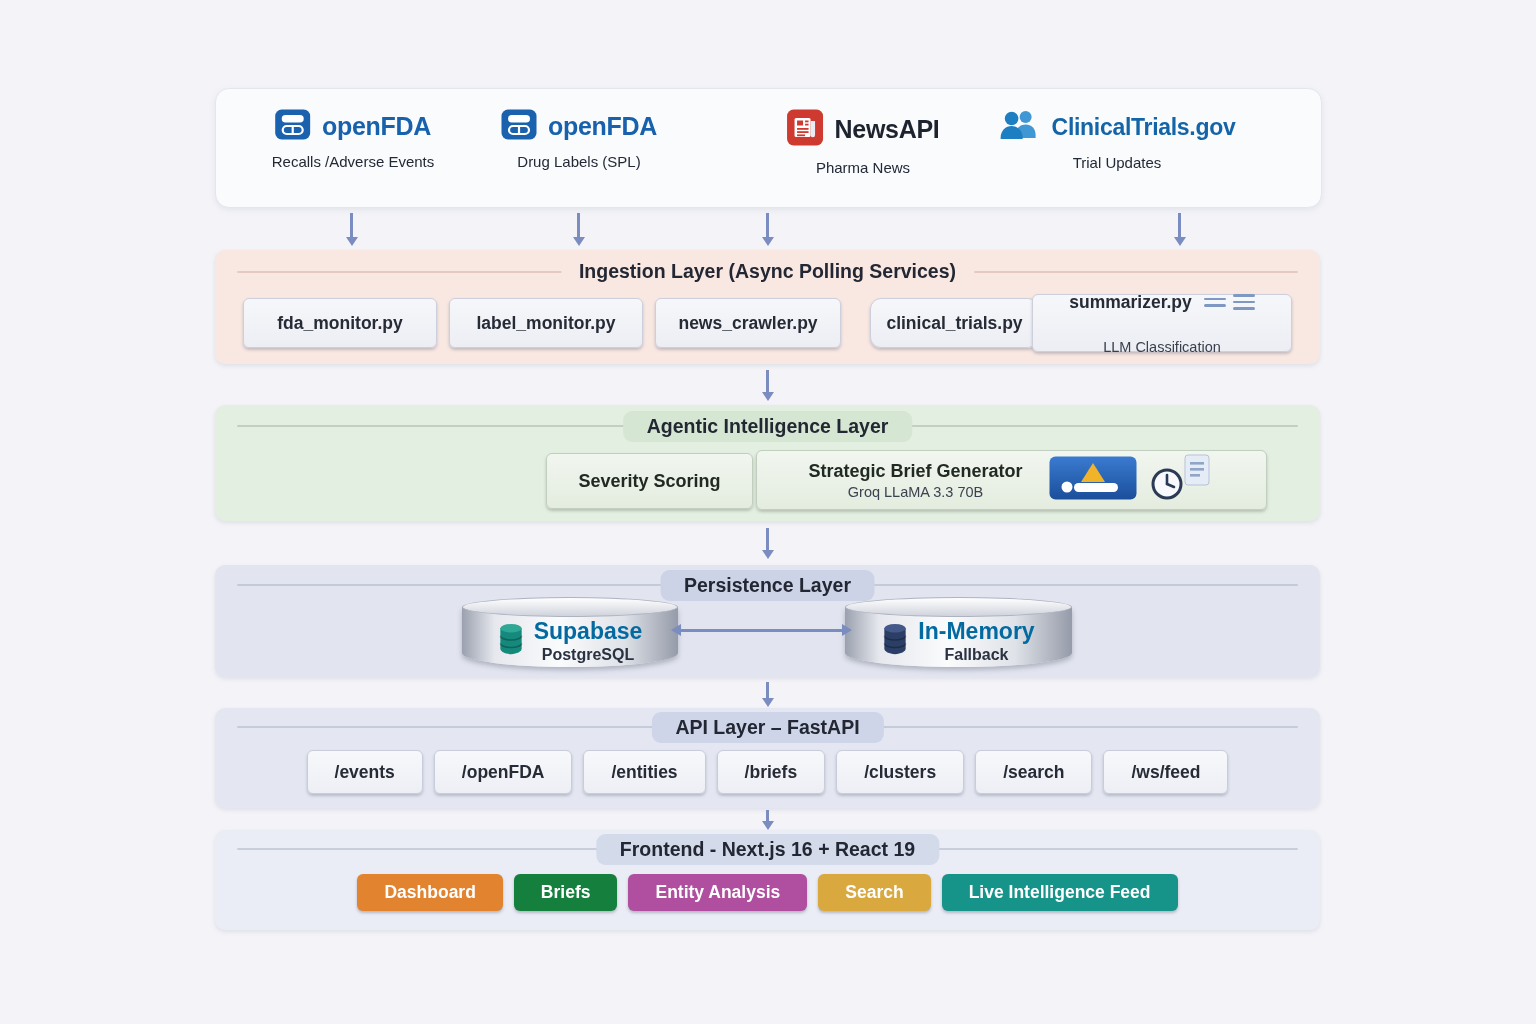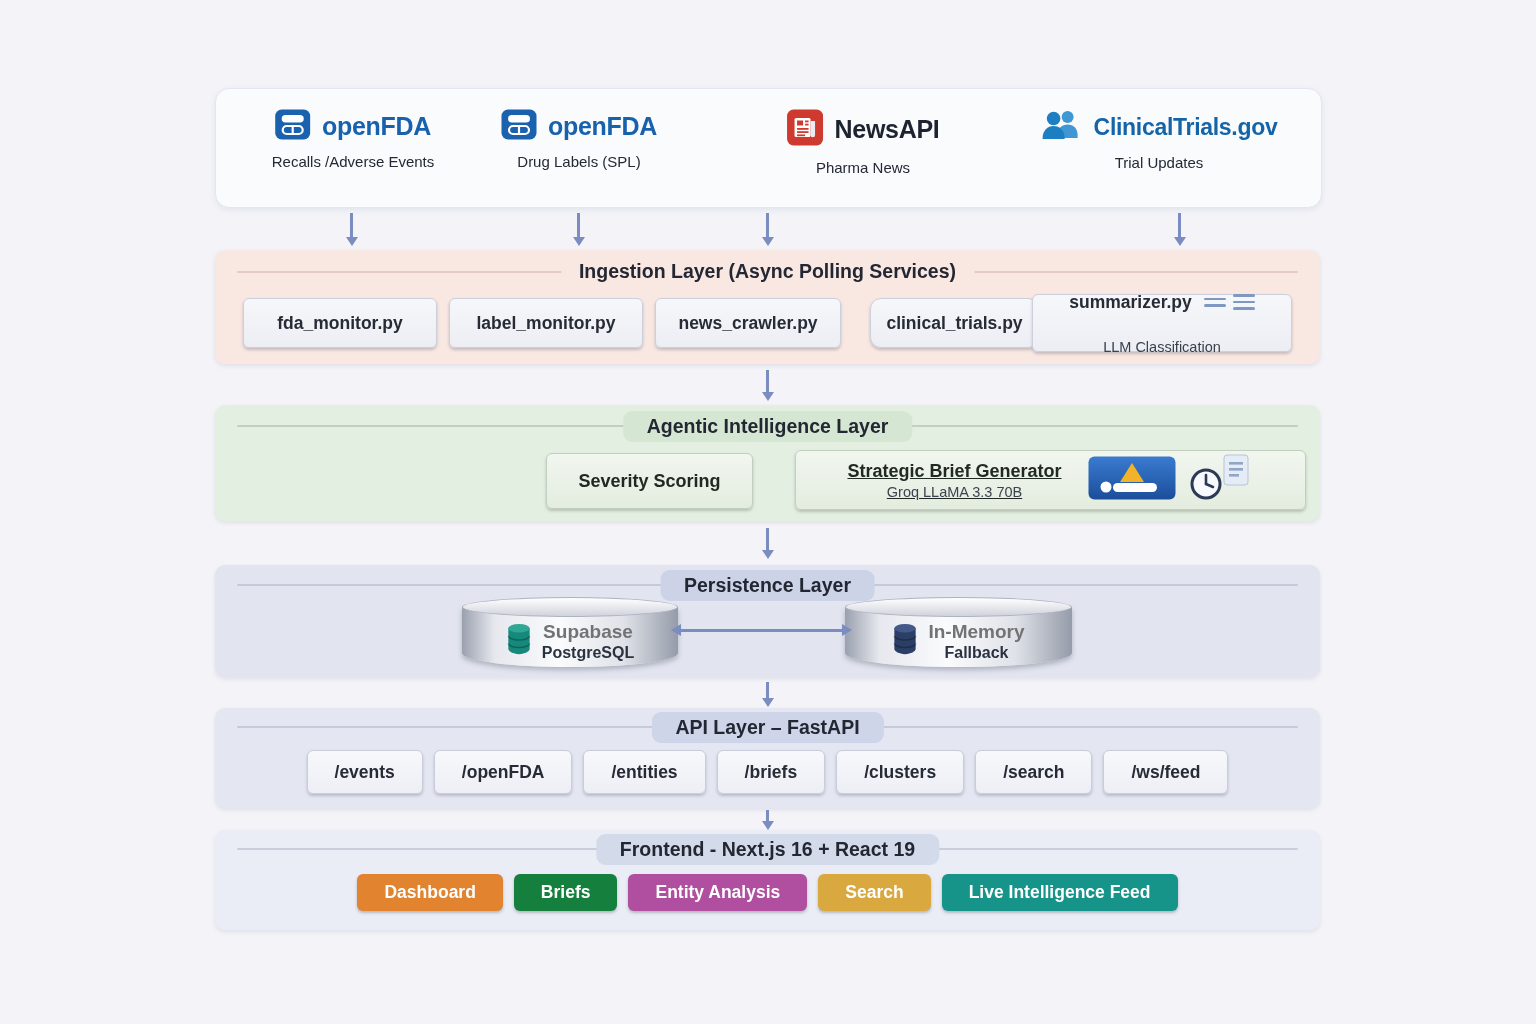--- a/index.html
+++ b/index.html
@@ -90,21 +90,21 @@
   }
   .cyl-top {
     position:absolute; top:0; left:0; right:0; height:20px; border-radius:50%;
     background:linear-gradient(180deg,#ffffff,#cfd3db);
     border:1px solid #aeb3c0; box-sizing:border-box; z-index:2;
   }
   .cyl-content {
     position:absolute; inset:14px 0 0 0; z-index:3;
     display:flex; align-items:center; justify-content:center; gap:10px;
   }
-  .cyl-name { font-size:19px; font-weight:bold; color:#737373; }
+  .cyl-name { font-size:23px; font-weight:bold; color:#0369a1; }
   .cyl-sub  { font-size:16px; font-weight:bold; color:#2a3140; margin-top:1px; }
   .h-arrow {
     position:absolute; top:64px; left:465px; width:163px; height:3px;
     background:#7b8cc0; z-index:4;
   }
   .h-arrow::before {
     content:''; position:absolute; left:-9px; top:-5px;
     border-top:6.5px solid transparent; border-bottom:6.5px solid transparent;
     border-right:10px solid #7b8cc0;
   }
@@ -199,21 +199,21 @@
               <rect x="10.5" y="22.2" width="11.5" height="1.8" fill="#cf3a30"></rect>
               <rect x="10.5" y="25.4" width="8" height="1.8" fill="#cf3a30"></rect>
               <path d="M24 12 h4.5 v14 a2 2 0 0 1 -4.5 0 Z" fill="#e9edf3"></path>
             </svg>
         </span>
         <span class="source-name c-news">NewsAPI</span>
       </div>
       <div class="source-label">Pharma News</div>
     </div>
 
-    <div class="source" style="left:943px;text-align:right;">
+    <div class="source" style="left:901px;text-align:right;">
       <div class="source-head">
         <span>
           <svg width="42" height="32" viewBox="0 0 42 32">
               <circle cx="27" cy="8" r="6" fill="#3f97d3"></circle>
               <path d="M17 26 c0-6.5 4.5-10.5 10-10.5 s10 4 10 10.5 v3 h-20 Z" fill="#3f97d3"></path>
               <circle cx="13" cy="9.5" r="6.8" fill="#1d7fc1"></circle>
               <path d="M2 29 c0-7.5 5-12 11-12 s11 4.5 11 12 v1 h-22 Z" fill="#1d7fc1"></path>
             </svg>
         </span>
         <span class="source-name c-ct" style="font-size:23px;">ClinicalTrials.gov</span>
@@ -256,21 +256,21 @@
   </div>
 
   <div class="v-arrow" style="left:766px; top:370px; height:22px;"></div>
 
   <div class="layer layer-agentic">
     <div class="hr-line"></div>
     <div class="pill">Agentic Intelligence Layer</div>
 
     <div class="amod" style="left:331px; width:205px;">Severity Scoring</div>
 
-    <div class="amod brief-box" style="left:580px; width:509px;text-decoration:underline;">
+    <div class="amod brief-box" style="left:541px; width:509px;">
       <div class="brief-text">
         <div class="brief-title">Strategic Brief Generator</div>
         <div class="brief-sub">Groq LLaMA 3.3 70B</div>
       </div>
       <div class="brief-icons">
         <span>
           <svg width="88" height="44" viewBox="0 0 88 44">
               <rect x="0.5" y="0.5" width="87" height="43" rx="6" fill="url(#bg1)"></rect>
               <defs>
                 <linearGradient id="bg1" x1="0" y1="0" x2="0" y2="1">

